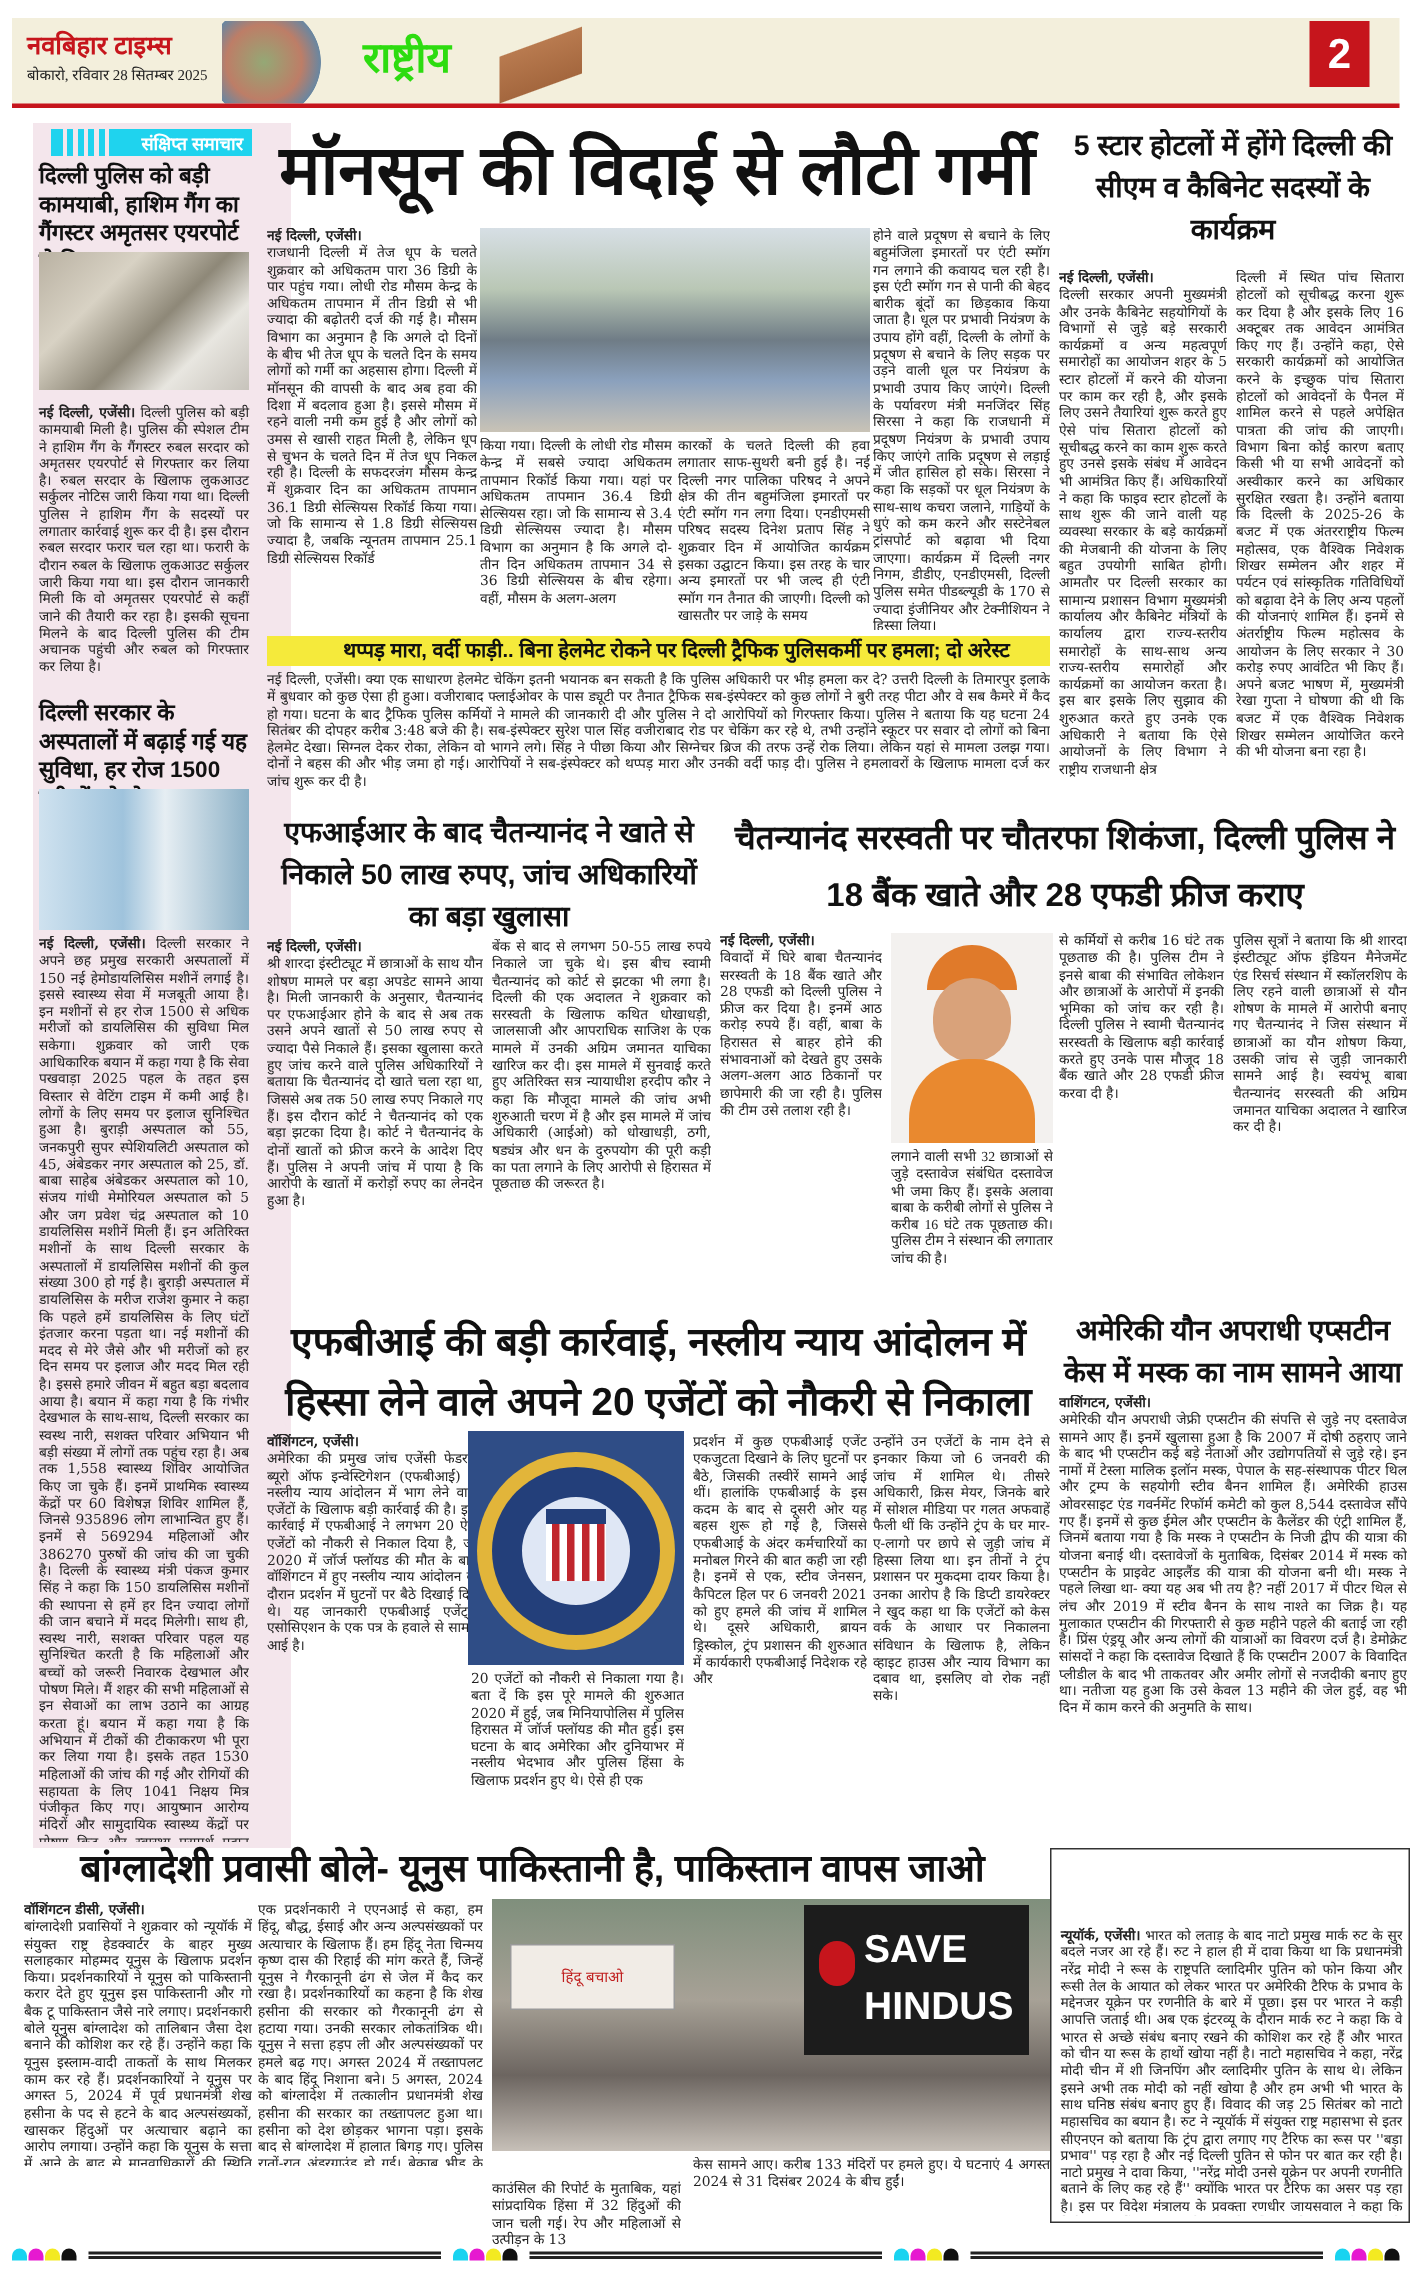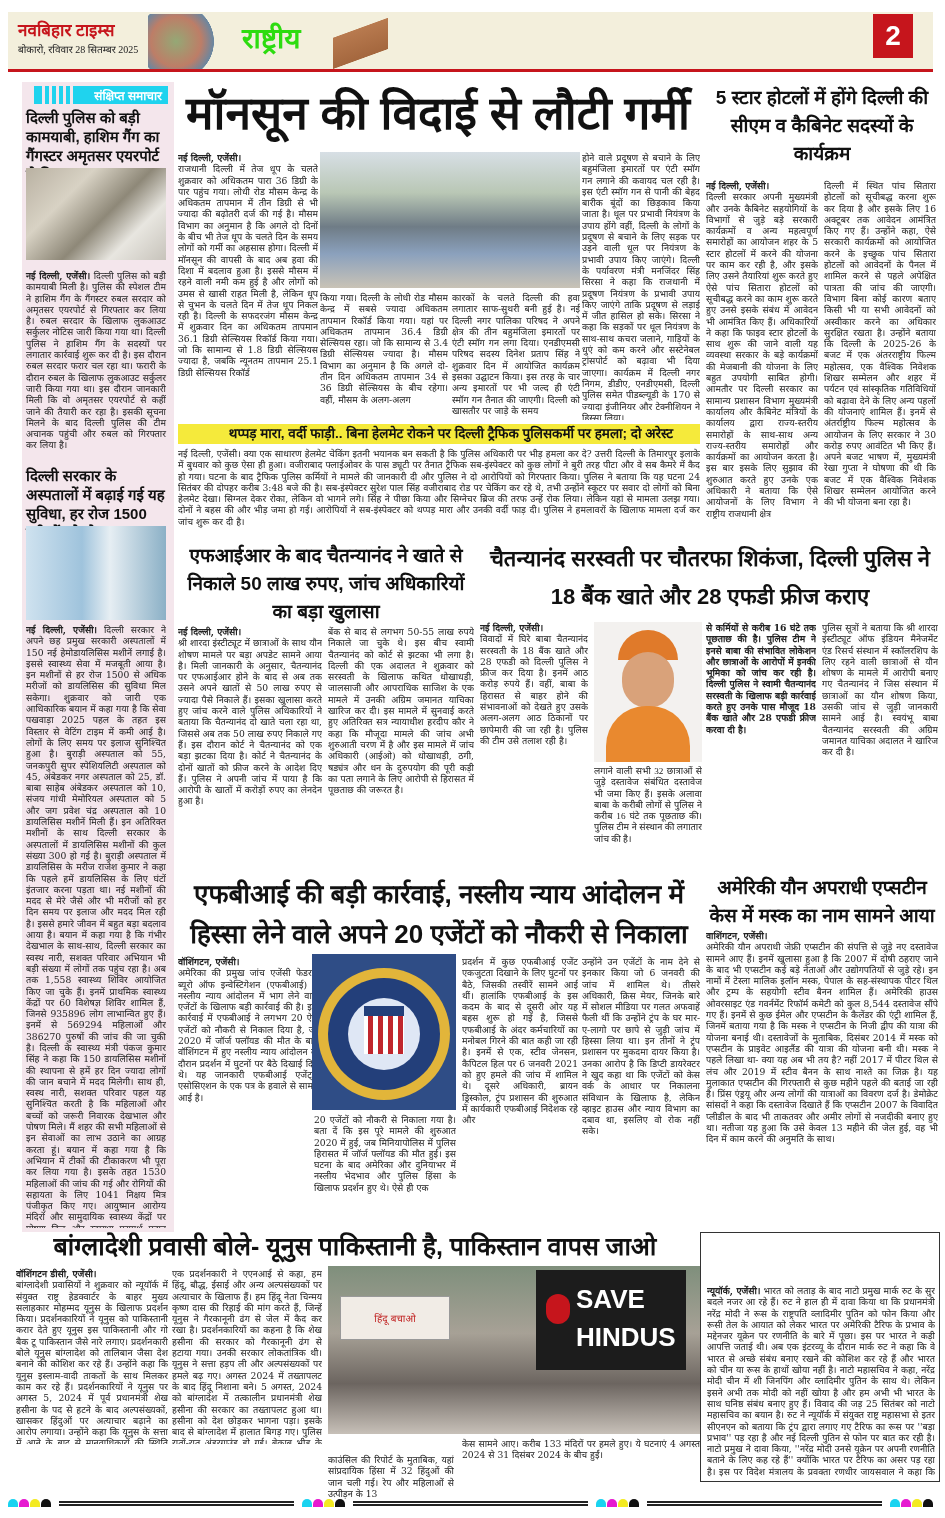--- a/index.html
+++ b/index.html
@@ -7,21 +7,21 @@
   .abs { position: absolute; }
   .masthead { left: 8px; top: 12px; width: 925px; height: 58px; background: #f3efdc; }
   .brand { left: 10px; top: 6px; font-family: "Liberation Sans", sans-serif; font-weight: bold; font-size: 17px; color: #c6151c; }
   .dateline { left: 10px; top: 30px; font-family: Liberation Serif, serif; font-size: 10px; color: #222; }
   .map-art { left: 140px; top: 2px; width: 70px; height: 55px; background: radial-gradient(circle at 40% 50%, #8aa06a, #b7715a 50%, #5a7b9a 75%, transparent 76%); opacity: .9; }
   .section { left: 234px; top: 6px; font-family: "Liberation Sans", sans-serif; font-weight: bold; font-size: 28px; color: #2ddc10; }
   .statue { left: 325px; top: 2px; width: 55px; height: 58px; background: linear-gradient(160deg, transparent 30%, #b87a4f 31%, #a4673e 70%, transparent 71%); }
   .pageno { left: 865px; top: 2px; width: 40px; height: 44px; background: #c6151c; color: #fff; font-family: "Liberation Sans", sans-serif; font-weight: bold; font-size: 28px; text-align: center; line-height: 44px; }
   .redrule { left: 8px; top: 69px; width: 925px; height: 3px; background: #c6151c; }
 
-  .sidebar { left: 22px; top: 82px; width: 152px; height: 1150px; background: #f4e6ec; }
+  .sidebar { left: 22px; top: 82px; width: 172px; height: 1150px; background: #f4e6ec; }
   .side-tag { left: 12px; top: 4px; width: 134px; height: 18px; background: #1fd3ee; }
   .side-tag .bars { position:absolute; left:4px; top:0; width:36px; height:18px; background: repeating-linear-gradient(90deg, #1fd3ee 0 4px, #f4e6ec 4px 7px); }
   .side-tag span { position:absolute; right: 6px; top: 1px; font-family: "Liberation Sans", sans-serif; font-weight:bold; font-size: 12px; color: #fff; }
   .side-head { font-family: "Liberation Sans", sans-serif; font-weight: bold; font-size: 15px; line-height: 19px; color: #111; border-bottom: 1px solid #444; }
   .photo { background: #888; }
   .body { font-size: 9.2px; line-height: 11.3px; text-align: justify; color: #222; }
   .body b { font-weight: bold; }
 
   .h-big { font-family: Liberation Sans, sans-serif; font-weight: bold; color: #111; text-align: center; }
   .yellow-band { background: #f5ea3b; padding-left: 24px; }
@@ -77,21 +77,21 @@
 <div class="abs body" style="left:328px;top:626px;width:146px;height:240px;overflow:hidden;">बेंक से बाद से लगभग 50-55 लाख रुपये निकाले जा चुके थे। इस बीच स्वामी चैतन्यानंद को कोर्ट से झटका भी लगा है। दिल्ली की एक अदालत ने शुक्रवार को सरस्वती के खिलाफ कथित धोखाधड़ी, जालसाजी और आपराधिक साजिश के एक मामले में उनकी अग्रिम जमानत याचिका खारिज कर दी। इस मामले में सुनवाई करते हुए अतिरिक्त सत्र न्यायाधीश हरदीप कौर ने कहा कि मौजूदा मामले की जांच अभी शुरुआती चरण में है और इस मामले में जांच अधिकारी (आईओ) को धोखाधड़ी, ठगी, षड्यंत्र और धन के दुरुपयोग की पूरी कड़ी का पता लगाने के लिए आरोपी से हिरासत में पूछताछ की जरूरत है।</div>
 
 <div class="abs h-big" style="left:480px;top:540px;width:460px;font-size:22px;line-height:38px;">चैतन्यानंद सरस्वती पर चौतरफा शिकंजा, दिल्ली पुलिस ने 18 बैंक खाते और 28 एफडी फ्रीज कराए</div>
 <div class="abs body" style="left:480px;top:622px;width:108px;height:244px;overflow:hidden;"><b>नई दिल्ली, एजेंसी।</b><br><span>विवादों में घिरे बाबा चैतन्यानंद सरस्वती के 18 बैंक खाते और 28 एफडी को दिल्ली पुलिस ने फ्रीज कर दिया है। इनमें आठ करोड़ रुपये हैं। वहीं, बाबा के हिरासत से बाहर होने की संभावनाओं को देखते हुए उसके अलग-अलग आठ ठिकानों पर छापेमारी की जा रही है। पुलिस की टीम उसे तलाश रही है।</span></div>
 <div class="abs" style="left:594px;top:622px;width:108px;height:140px;background:#f3f1ef;">
   <div style="position:absolute;left:24px;top:8px;width:60px;height:30px;border-radius:30px 30px 0 0;background:#e07a2a;"></div>
   <div style="position:absolute;left:28px;top:30px;width:52px;height:56px;border-radius:26px;background:#d9a27a;"></div>
   <div style="position:absolute;left:12px;top:84px;width:84px;height:56px;border-radius:40px 40px 0 0;background:#e9892f;"></div>
 </div>
 <div class="abs body" style="left:594px;top:766px;width:108px;height:100px;overflow:hidden;font-family:Liberation Serif, serif;">लगाने वाली सभी 32 छात्राओं से जुड़े दस्तावेज संबंधित दस्तावेज भी जमा किए हैं। इसके अलावा बाबा के करीबी लोगों से पुलिस ने करीब 16 घंटे तक पूछताछ की। पुलिस टीम ने संस्थान की लगातार जांच की है।</div>
-<div class="abs body" style="left:706px;top:622px;width:110px;height:244px;overflow:hidden;font-weight:bold;">से कर्मियों से करीब 16 घंटे तक पूछताछ की है। पुलिस टीम ने इनसे बाबा की संभावित लोकेशन और छात्राओं के आरोपों में इनकी भूमिका को जांच कर रही है। दिल्ली पुलिस ने स्वामी चैतन्यानंद सरस्वती के खिलाफ बड़ी कार्रवाई करते हुए उनके पास मौजूद 18 बैंक खाते और 28 एफडी फ्रीज करवा दी है।</div>
+<div class="abs body" style="left:706px;top:622px;width:110px;height:244px;overflow:hidden;">से कर्मियों से करीब 16 घंटे तक पूछताछ की है। पुलिस टीम ने इनसे बाबा की संभावित लोकेशन और छात्राओं के आरोपों में इनकी भूमिका को जांच कर रही है। दिल्ली पुलिस ने स्वामी चैतन्यानंद सरस्वती के खिलाफ बड़ी कार्रवाई करते हुए उनके पास मौजूद 18 बैंक खाते और 28 एफडी फ्रीज करवा दी है।</div>
 <div class="abs body" style="left:822px;top:622px;width:116px;height:244px;overflow:hidden;">पुलिस सूत्रों ने बताया कि श्री शारदा इंस्टीट्यूट ऑफ इंडियन मैनेजमेंट एंड रिसर्च संस्थान में स्कॉलरशिप के लिए रहने वाली छात्राओं से यौन शोषण के मामले में आरोपी बनाए गए चैतन्यानंद ने जिस संस्थान में छात्राओं का यौन शोषण किया, उसकी जांच से जुड़ी जानकारी सामने आई है। स्वयंभू बाबा चैतन्यानंद सरस्वती की अग्रिम जमानत याचिका अदालत ने खारिज कर दी है।</div>
 
 <div class="abs h-big" style="left:178px;top:874px;width:522px;font-size:26px;line-height:40px;">एफबीआई की बड़ी कार्रवाई, नस्लीय न्याय आंदोलन में हिस्सा लेने वाले अपने 20 एजेंटों को नौकरी से निकाला</div>
 <div class="abs body" style="left:178px;top:956px;width:140px;height:268px;overflow:hidden;"><b>वॉशिंगटन, एजेंसी।</b><br><span>अमेरिका की प्रमुख जांच एजेंसी फेडरल ब्यूरो ऑफ इन्वेस्टिगेशन (एफबीआई) ने नस्लीय न्याय आंदोलन में भाग लेने वाले एजेंटों के खिलाफ बड़ी कार्रवाई की है। इस कार्रवाई में एफबीआई ने लगभग 20 ऐसे एजेंटों को नौकरी से निकाल दिया है, जो 2020 में जॉर्ज फ्लॉयड की मौत के बाद वॉशिंगटन में हुए नस्लीय न्याय आंदोलन के दौरान प्रदर्शन में घुटनों पर बैठे दिखाई दिए थे। यह जानकारी एफबीआई एजेंट्स एसोसिएशन के एक पत्र के हवाले से सामने आई है।</span></div>
 <div class="abs" style="left:312px;top:954px;width:144px;height:156px;background:#2f4d86;">
   <svg width="144" height="156" viewBox="0 0 144 156">
     <circle cx="72" cy="80" r="66" fill="#e2b53a"></circle>
     <circle cx="72" cy="80" r="56" fill="#233f7a"></circle>
     <circle cx="72" cy="80" r="36" fill="#dfe7f5"></circle>
     <rect x="52" y="60" width="40" height="40" fill="#fff"></rect>

